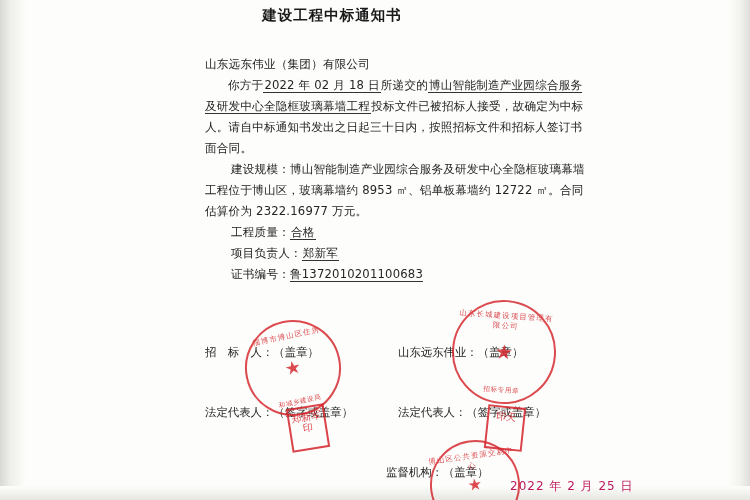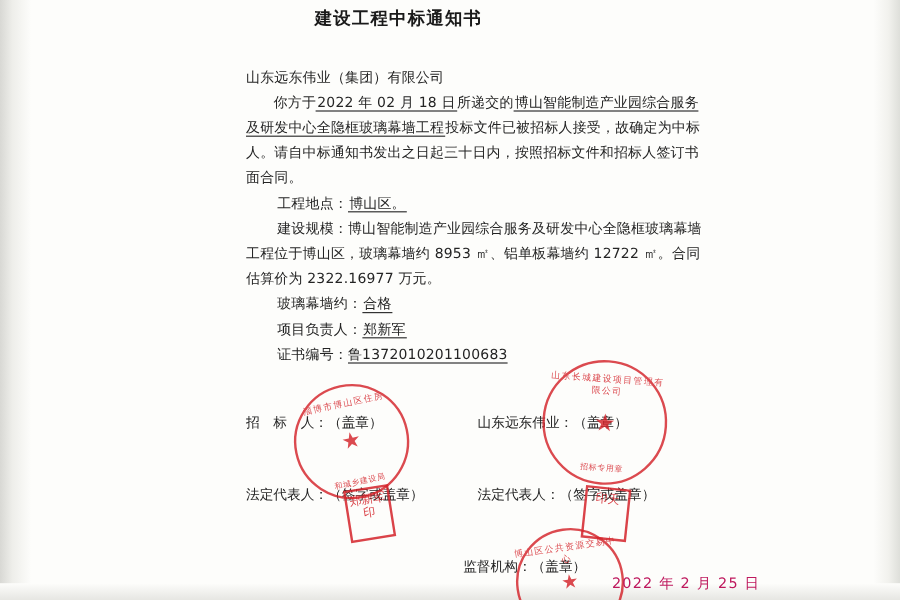--- a/index.html
+++ b/index.html
@@ -179,32 +179,29 @@
 
   <div class="body-text">
 
     <div class="line">山东远东伟业（集团）有限公司</div>
 
     <div class="line-wrap indent2">
       <span>你方于</span><span class="u">2022 年 02 月 18 日</span><span>所递交的</span><span class="u">博山智能制造产业园综合服务及研发中心全隐框玻璃幕墙工程</span><span>投标文件已被招标人接受，故确定为中标人。请自中标通知书发出之日起三十日内，按照招标文件和招标人签订书面合同。</span>
     </div>
 
 
-    <div class="field-row">
-      <span class="sp2"></span><span>工程地点：</span><span class="u">博山区。</span>
-    </div>
 
 
     <div class="line-wrap">
       <span class="sp2"></span><span>建设规模：</span><span>博山智能制造产业园综合服务及研发中心全隐框玻璃幕墙工程位于博山区，玻璃幕墙约 8953 ㎡、铝单板幕墙约 12722 ㎡。合同估算价为 2322.16977 万元。</span>
     </div>
 
 
     <div class="field-row">
-      <span class="sp2"></span><span>玻璃幕墙约：</span><span class="u">合格</span>
+      <span class="sp2"></span><span>工程质量：</span><span class="u">合格</span>
     </div>
 
     <div class="field-row">
       <span class="sp2"></span><span>项目负责人：</span><span class="u">郑新军</span>
     </div>
 
     <div class="field-row">
       <span class="sp2"></span><span>证书编号：</span><span class="cert-underline">鲁1372010201100683</span>
     </div>
 

